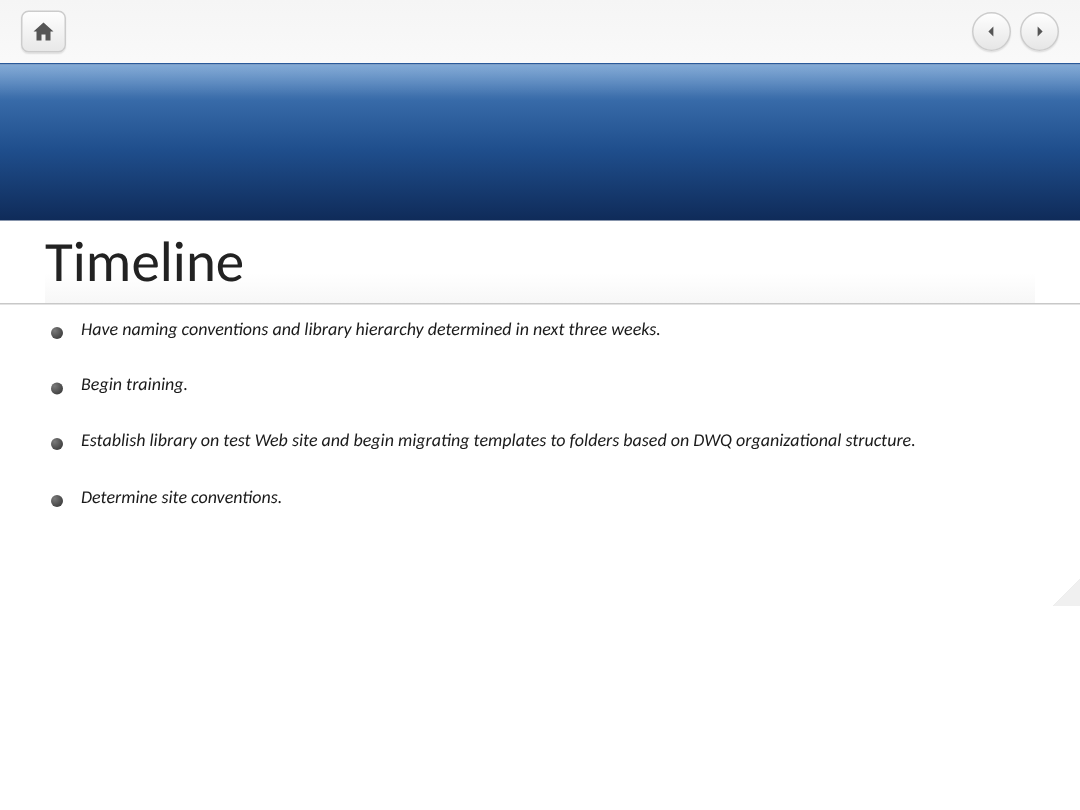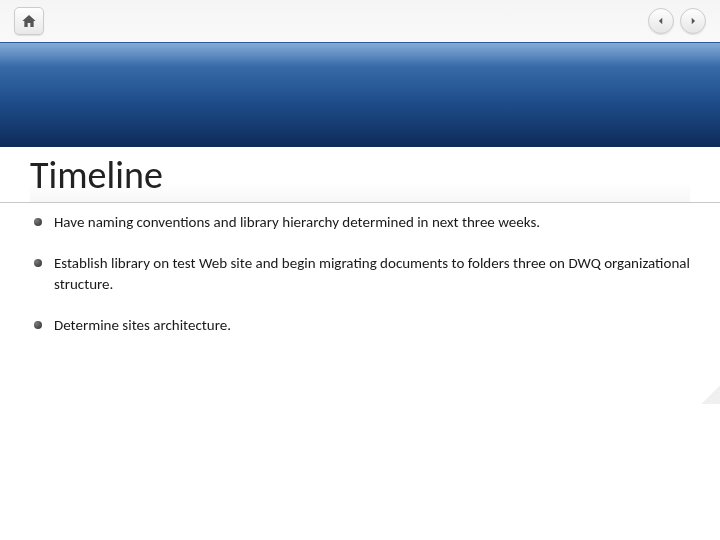--- a/index.html
+++ b/index.html
@@ -48,22 +48,22 @@
   .divider {
     position: absolute; top: 202px; left: 0; right: 0; height: 1px;
     background: #c8c8c8;
   }
   .content {
     position: absolute; top: 212px; left: 34px; right: 30px; bottom: 20px;
   }
   .content ul { list-style: none; }
   .content li {
     position: relative; padding-left: 20px;
-    font-size: 15px; line-height: 1.35; color: #1a1a1a;
-    margin-bottom: 21px; font-weight: 400;
+    font-size: 12px; line-height: 1.35; color: #1a1a1a;
+    margin-bottom: 21px; font-weight: 400; font-style: italic;
   }
   .content li::before {
     content: ""; position: absolute; left: 0; top: 6px;
     width: 8px; height: 8px; border-radius: 50%;
     background: radial-gradient(circle at 30% 30%, #7a7a7a, #2e2e2e);
   }
   .corner {
     position: absolute; right: 0; bottom: 0; width: 0; height: 0;
     border-left: 18px solid transparent;
     border-bottom: 18px solid #d8d8d8;
@@ -101,19 +101,20 @@
   </div>
 
   <div class="banner"></div>
 
   <h1 class="title">Timeline</h1>
   <div class="divider"></div>
 
   <div class="content">
     <ul>
       <li>Have naming conventions and library hierarchy determined in next three weeks.</li>
-      <li>Establish library on test Web site and begin migrating documents to folders three on DWQ organizational structure.</li>
-      <li>Determine sites architecture.</li>
+      <li>Begin training.</li>
+      <li>Establish library on test Web site and begin migrating templates to folders based on DWQ organizational structure.</li>
+      <li>Determine site conventions.</li>
     </ul>
   </div>
 
   <div class="corner"></div>
 </div>
 
 </body></html>

